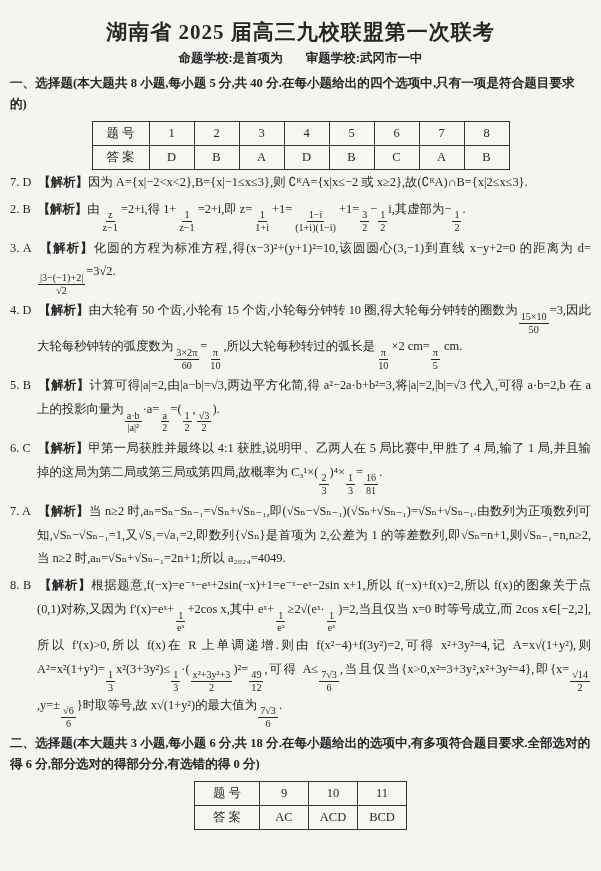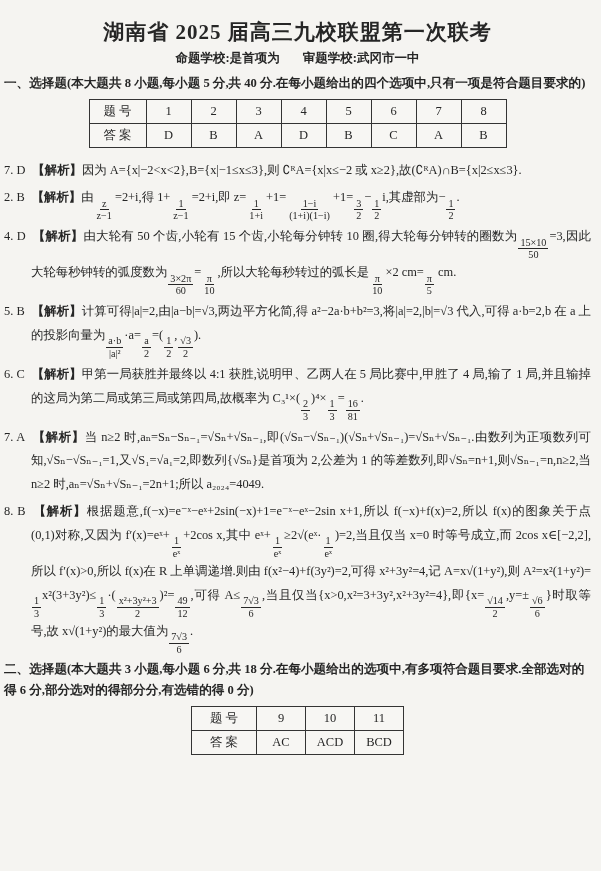--- a/index.html
+++ b/index.html
@@ -1,40 +1,40 @@
 <!DOCTYPE html>
 <html><head>
 <meta charset="utf-8">
 <style>
   html,body{margin:0;padding:0;background:#e7e6e4;}
   .page{
     position:relative;width:601px;height:871px;margin:0 auto;
     background:#f5f4f1;box-sizing:border-box;
-    padding:10px 10px 0 4px;overflow:hidden;
+    padding:10px 10px 0 10px;overflow:hidden;
     font-family:"Liberation Serif","DejaVu Serif",serif;
     color:#262626;
   }
   .title{
     text-align:center;font-size:21px;font-weight:bold;
     margin:8px 0 4px 0;letter-spacing:1px;
   }
   .subtitle{
     text-align:center;font-size:18px;font-weight:bold;
     margin:8px 0 10px 0;letter-spacing:3px;
   }
   .schools{
     text-align:center;font-size:12.5px;font-weight:600;
     margin:2px 0 6px 0;
   }
   .schools span{margin:0 10px;}
   .sec-head{
     font-size:12.6px;font-weight:bold;margin:2px 0 2px 0;line-height:1.7;
   }
   table.ans{
-    border-collapse:collapse;margin:5px auto 11px auto;
+    border-collapse:collapse;margin:5px auto 1px auto;
     background:#f7f6f3;
   }
   table.ans th,table.ans td{
     border:1.3px solid #343434;text-align:center;
     font-size:12.5px;font-weight:normal;padding:3px 0;height:17px;
   }
   table.t1 th{width:56px;} table.t1 td{width:44px;}
   table.t2 th{width:64px;} table.t2 td{width:48px;}
   .item{
     font-size:12.4px;line-height:1.92;margin:0 0 3px 0;
@@ -110,20 +110,26 @@
         </span>+1=<span class="frac">
           <span class="fn">3</span>
           <span class="fd">2</span>
         </span>−<span class="frac">
           <span class="fn">1</span>
           <span class="fd">2</span>
         </span>i,其虚部为−<span class="frac">
           <span class="fn">1</span>
           <span class="fd">2</span>
         </span>.</span>
+  </p>
+  <p class="item">
+    <span class="no">3. A</span><span class="tag">【解析】</span><span class="sol">化圆的方程为标准方程,得(x−3)²+(y+1)²=10,该圆圆心(3,−1)到直线 x−y+2=0 的距离为 d=<span class="frac">
+          <span class="fn">|3−(−1)+2|</span>
+          <span class="fd">√2</span>
+        </span>=3√2.</span>
   </p>
   <p class="item">
     <span class="no">4. D</span><span class="tag">【解析】</span><span class="sol">由大轮有 50 个齿,小轮有 15 个齿,小轮每分钟转 10 圈,得大轮每分钟转的圈数为<span class="frac">
           <span class="fn">15×10</span>
           <span class="fd">50</span>
         </span>=3,因此大轮每秒钟转的弧度数为<span class="frac">
           <span class="fn">3×2π</span>
           <span class="fd">60</span>
         </span>=<span class="frac">
           <span class="fn">π</span>

